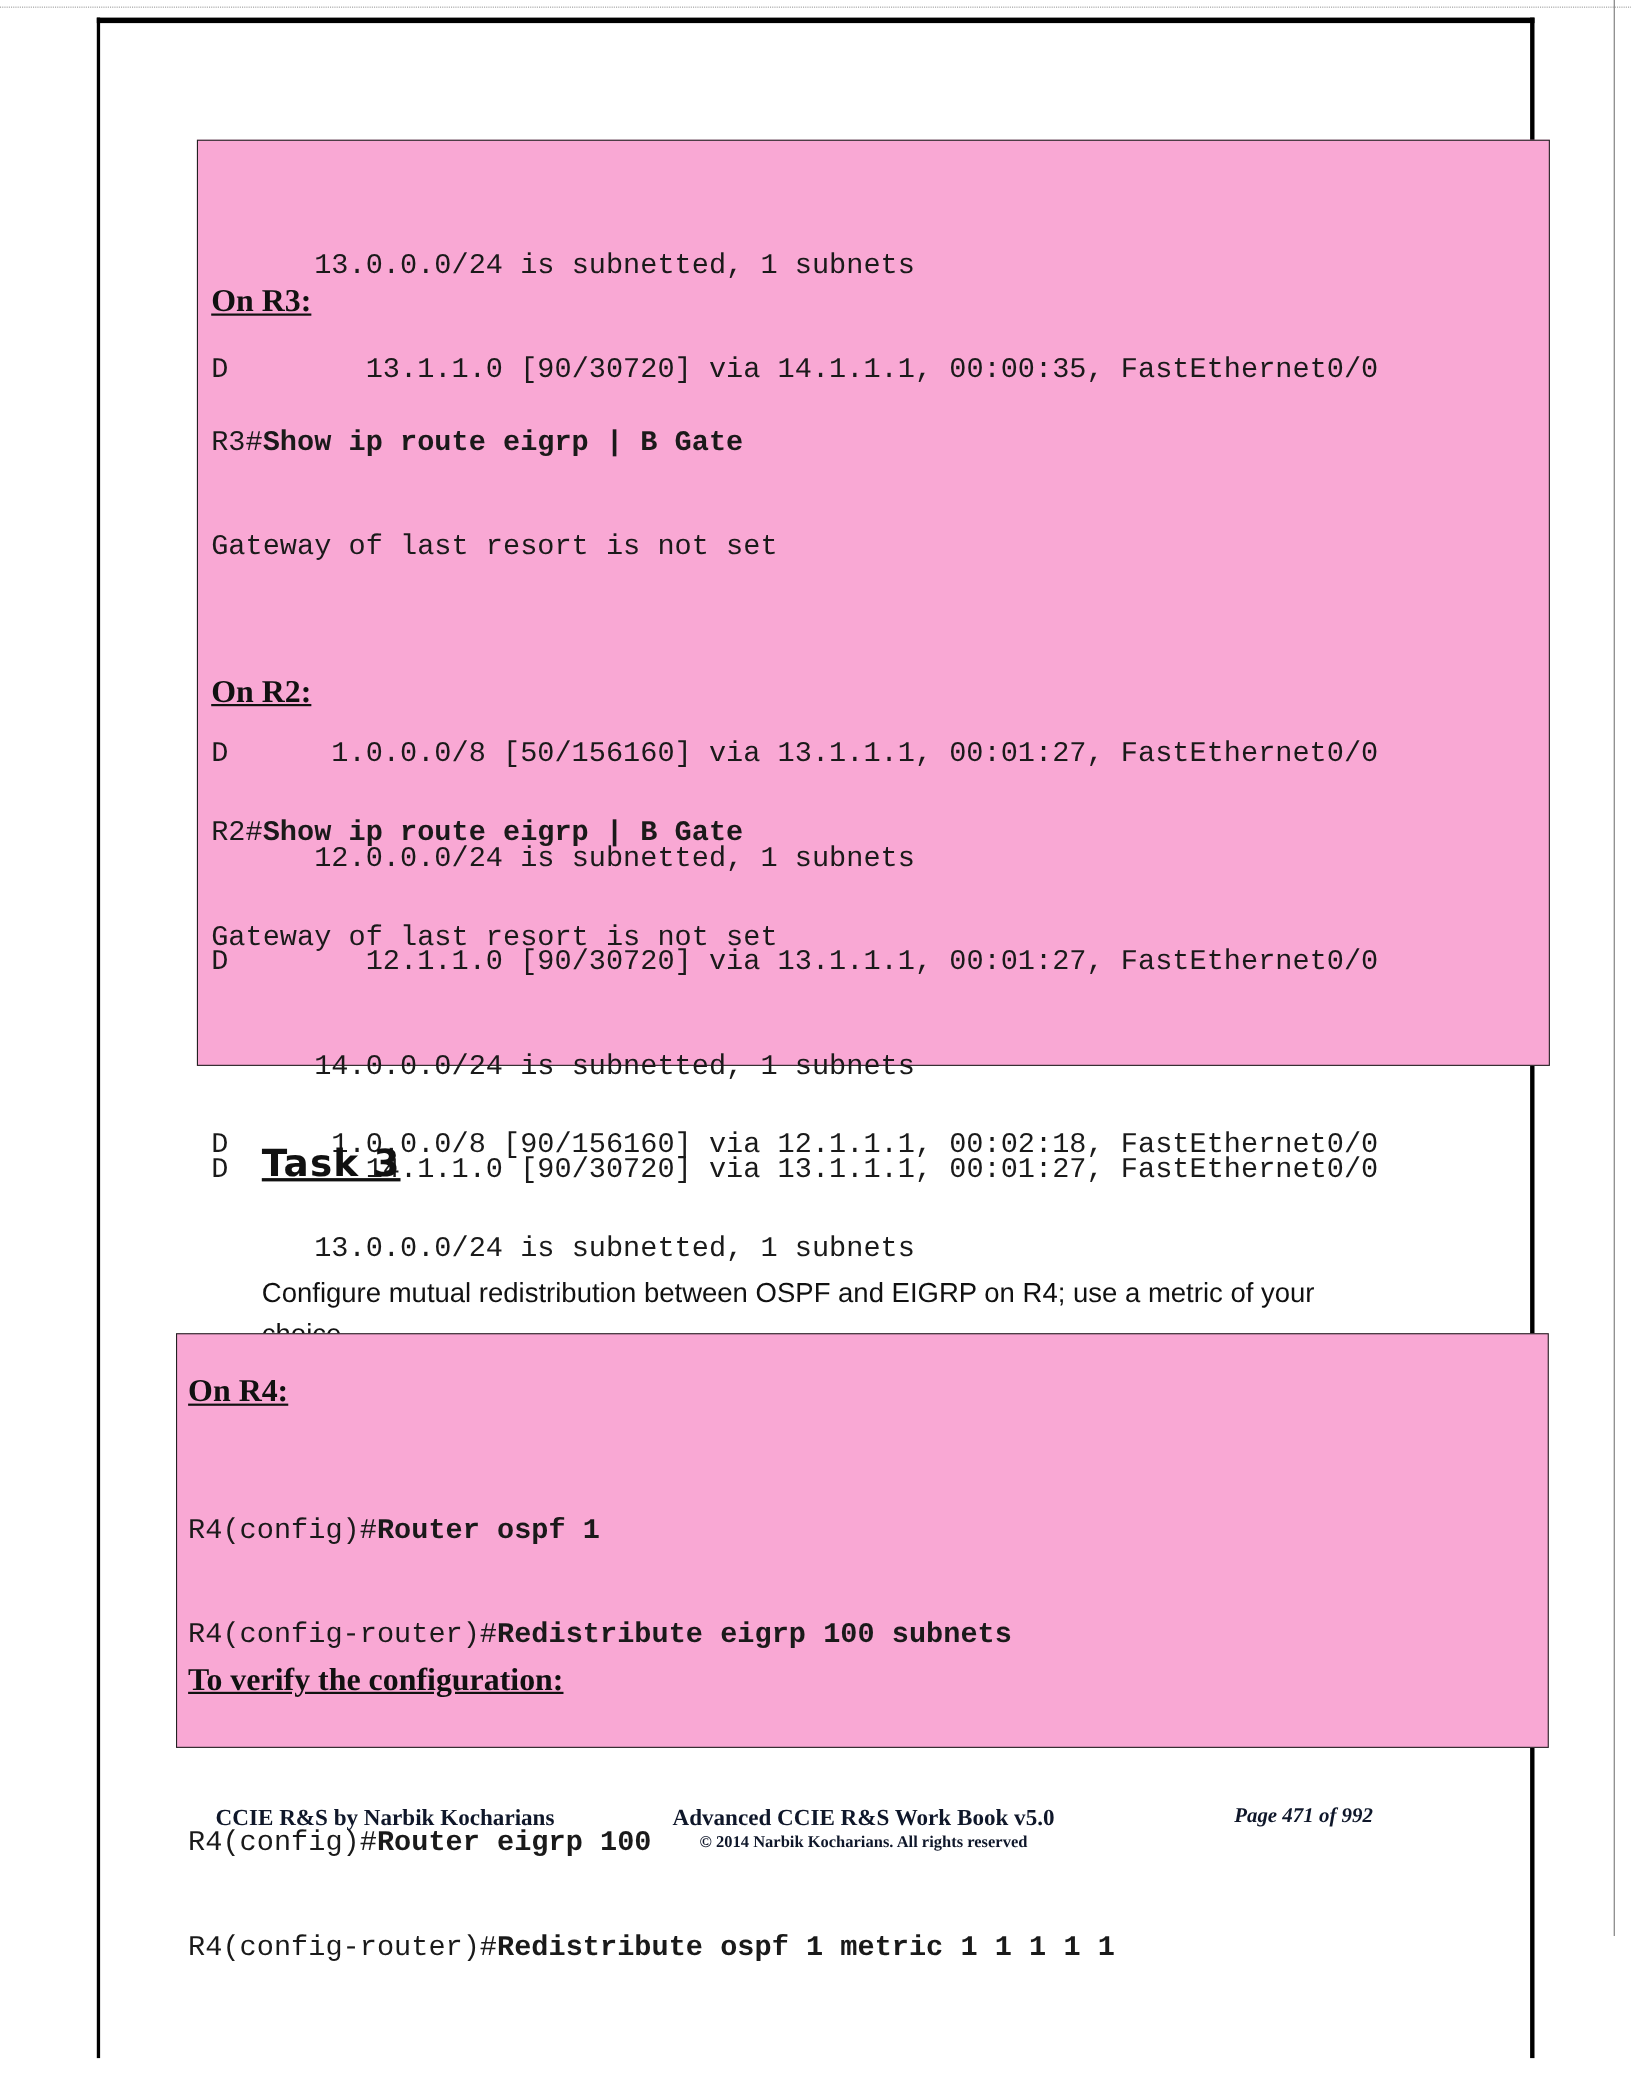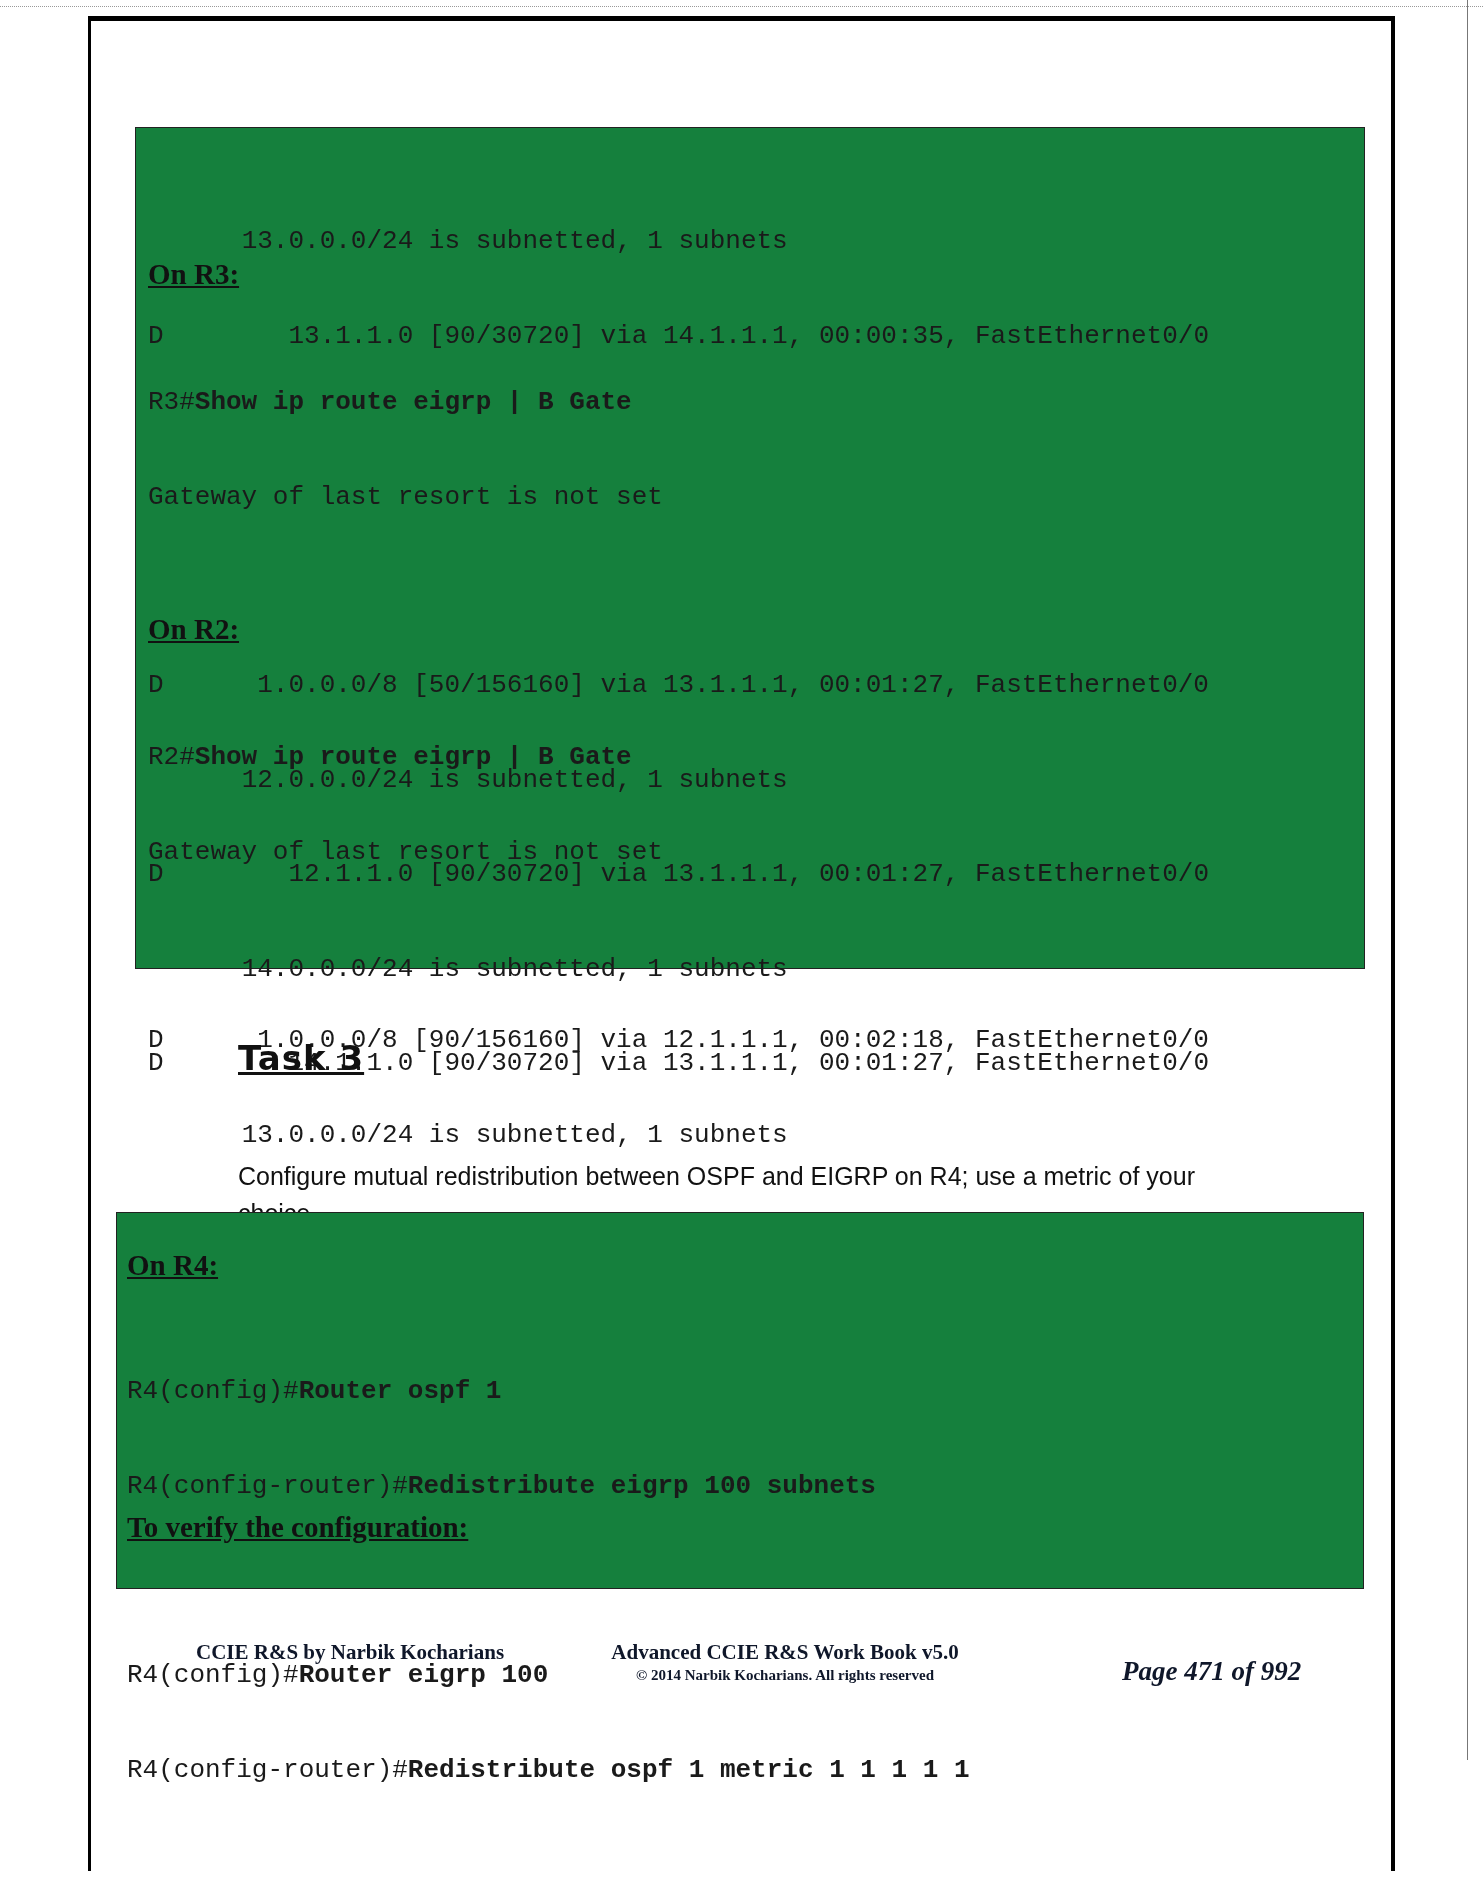--- a/index.html
+++ b/index.html
@@ -4,21 +4,21 @@
 <style>
   html, body { margin: 0; padding: 0; background: #fff; }
   body { width: 1483px; height: 1896px; position: relative; overflow: hidden; color: #111; }
   .page-frame {
     position: absolute; left: 88px; top: 16px; width: 1300px; height: 1850px;
     border-top: 5px solid #000; border-left: 3px solid #000; border-right: 4px solid #000;
   }
   .right-rule { position: absolute; left: 1467px; top: 0; width: 1px; height: 1760px; background: #777; }
   .top-noise { position: absolute; left: 0; top: 6px; width: 1483px; height: 1px; border-top: 1px dotted #999; }
   .box {
-    position: absolute; border: 1.5px solid #222; background: #15803d;
+    position: absolute; border: 1.5px solid #222; background: #f9a8d4; margin-left: 44px;
   }
   .box1 { left: 135px; top: 127px; width: 1228px; height: 840px; }
   .box2 { left: 116px; top: 1212px; width: 1246px; height: 375px; }
   .mono {
     font-family: "Liberation Mono", "DejaVu Sans Mono", monospace;
     font-size: 26px; line-height: 31.5px; white-space: pre; color: #1a1a1a;
   }
   .mono b { font-weight: bold; }
   .line { display: block; height: 31.5px; }
   .code { position: absolute; }
@@ -32,21 +32,21 @@
     font-size: 34px; text-decoration: underline; letter-spacing: 1px; color: #111;
   }
   .task-desc {
     position: absolute; left: 238px; top: 1110px; width: 1000px;
     font-family: "Liberation Sans", "DejaVu Sans", sans-serif; font-size: 25px; line-height: 37px; color: #111; margin-top: 48px;
   }
   .footer { position: absolute; top: 1640px; font-family: "Liberation Serif", "DejaVu Serif", serif; color: #0f172a; }
   .footer-left { left: 196px; font-weight: bold; font-size: 21px; }
   .footer-center { left: 560px; width: 450px; text-align: center; font-weight: bold; font-size: 21px; }
   .footer-center .copy { display: block; font-size: 15px; margin-top: 2px; }
-  .footer-right { left: 1122px; font-weight: bold; font-style: italic; font-size: 27px; margin-top: 16px; }
+  .footer-right { left: 1122px; font-weight: bold; font-style: italic; font-size: 19px; }
 </style>
 </head>
 <body>
 
 <div class="top-noise"></div>
 <div class="page-frame"></div>
 <div class="right-rule"></div>
 
 <div class="box box1">
   <div class="code mono" style="left:12px; top:35px;">

